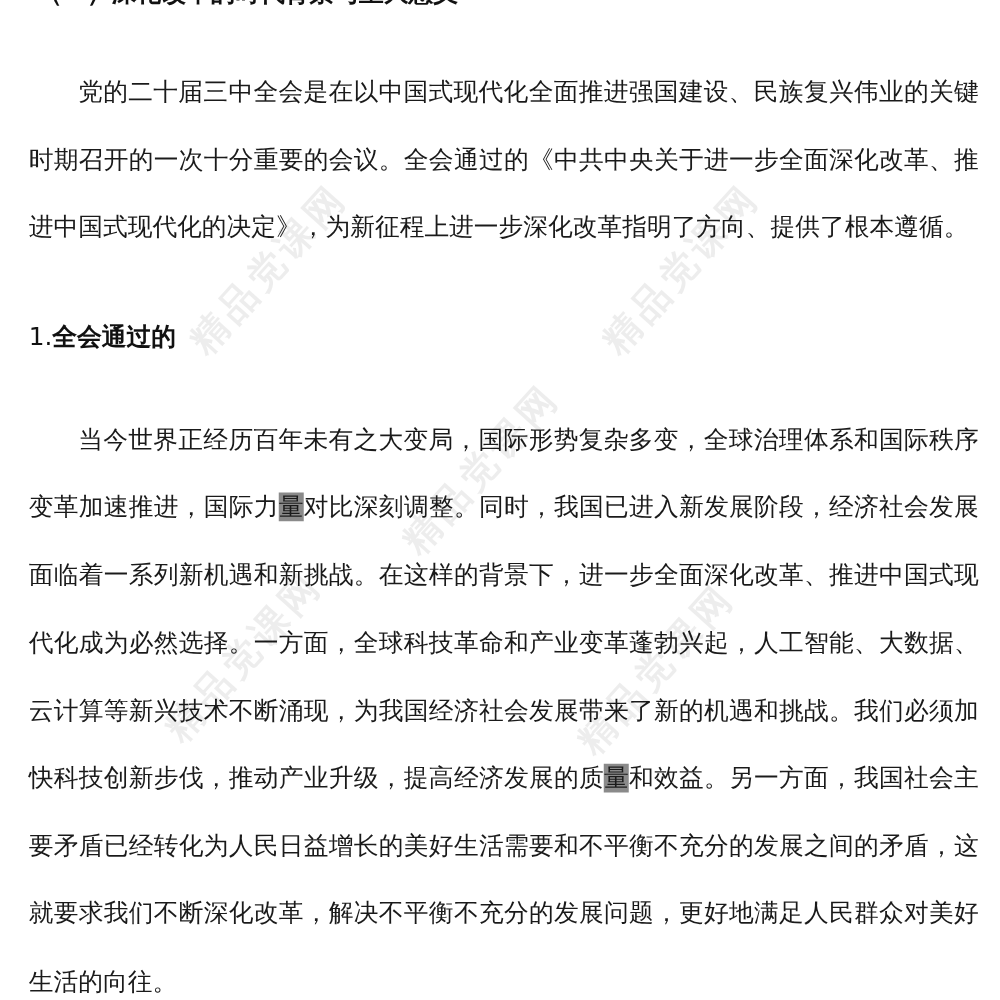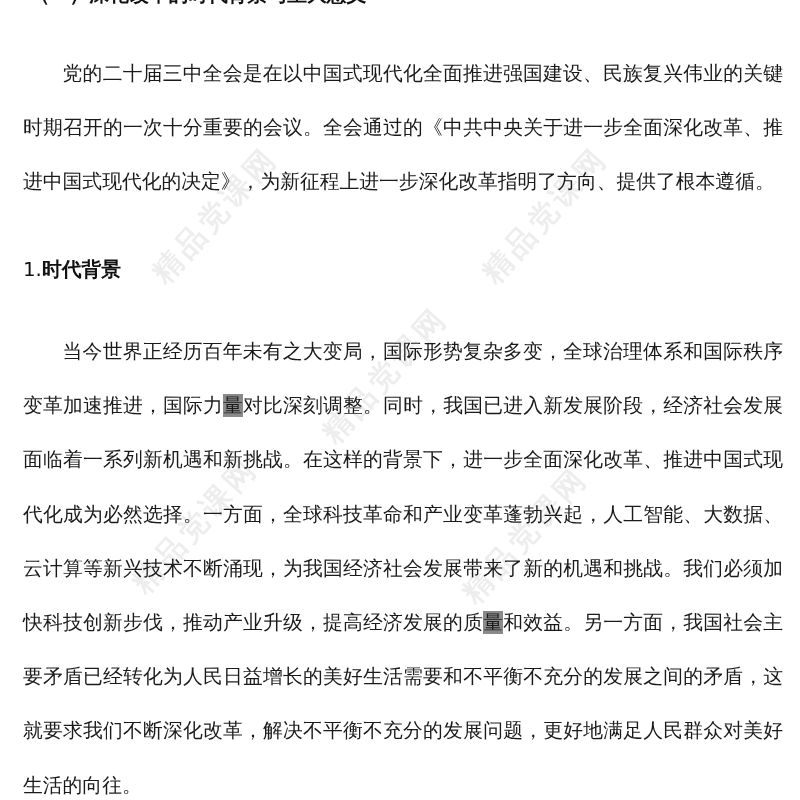--- a/index.html
+++ b/index.html
@@ -82,21 +82,21 @@
 </style>
 </head>
 <body>
 
 <div class="page">
 
   <div class="cropped-heading">（一）深化改革的时代背景与重大意义</div>
 
   <p class="para para-1">党的二十届三中全会是在以中国式现代化全面推进强国建设、民族复兴伟业的关键时期召开的一次十分重要的会议。全会通过的《中共中央关于进一步全面深化改革、推进中国式现代化的决定》，为新征程上进一步深化改革指明了方向、提供了根本遵循。</p>
 
-  <h3 class="section-heading"><span>1.</span><span class="title">时代背景</span></h3>
+  <h3 class="section-heading"><span>1.</span><span class="title">全会通过的</span></h3>
 
   <p class="para para-2"><span>当今世界正经历百年未有之大变局，国际形势复杂多变，全球治理体系和国际秩序变革加速推进，国际力</span><span class="hl">量</span><span>对比深刻调整。同时，我国已进入新发展阶段，经济社会发展面临着一系列新机遇和新挑战。在这样的背景下，进一步全面深化改革、推进中国式现代化成为必然选择。一方面，全球科技革命和产业变革蓬勃兴起，人工智能、大数据、云计算等新兴技术不断涌现，为我国经济社会发展带来了新的机遇和挑战。我们必须加快科技创新步伐，推动产业升级，提高经济发展的质</span><span class="hl">量</span><span>和效益。另一方面，我国社会主要矛盾已经转化为人民日益增长的美好生活需要和不平衡不充分的发展之间的矛盾，这就要求我们不断深化改革，解决不平衡不充分的发展问题，更好地满足人民群众对美好生活的向往。</span></p>
 
   <div class="watermark wm-1">精品党课网</div>
   <div class="watermark wm-2">精品党课网</div>
   <div class="watermark wm-3">精品党课网</div>
   <div class="watermark wm-4">精品党课网</div>
   <div class="watermark wm-5">精品党课网</div>
 
 </div>

